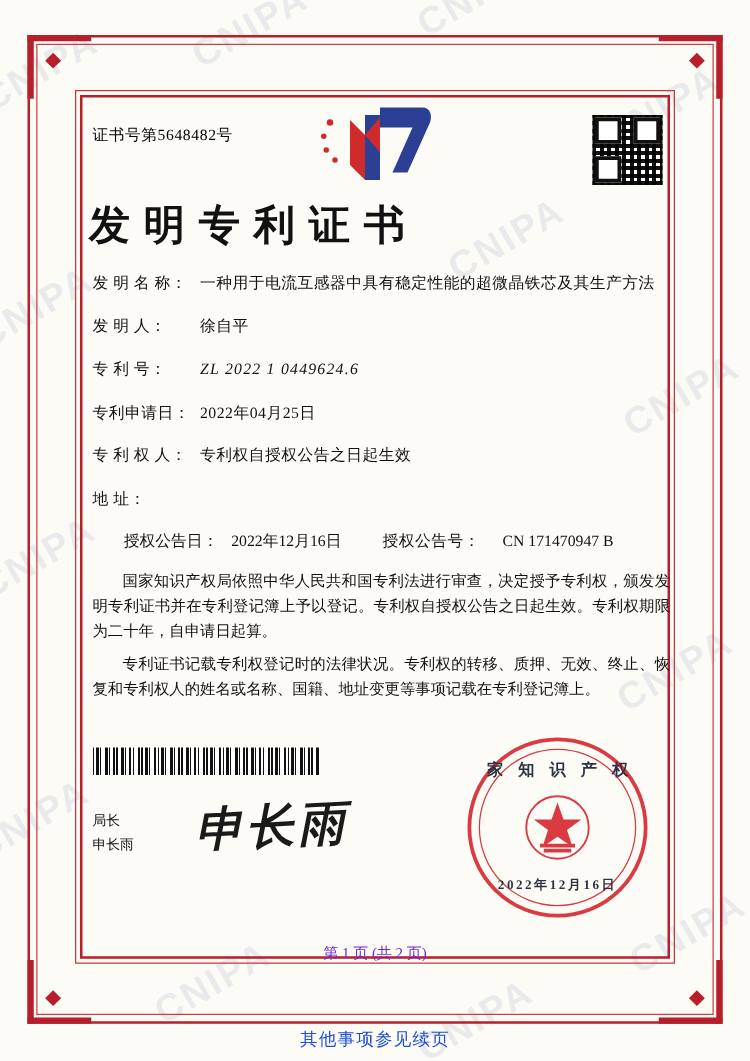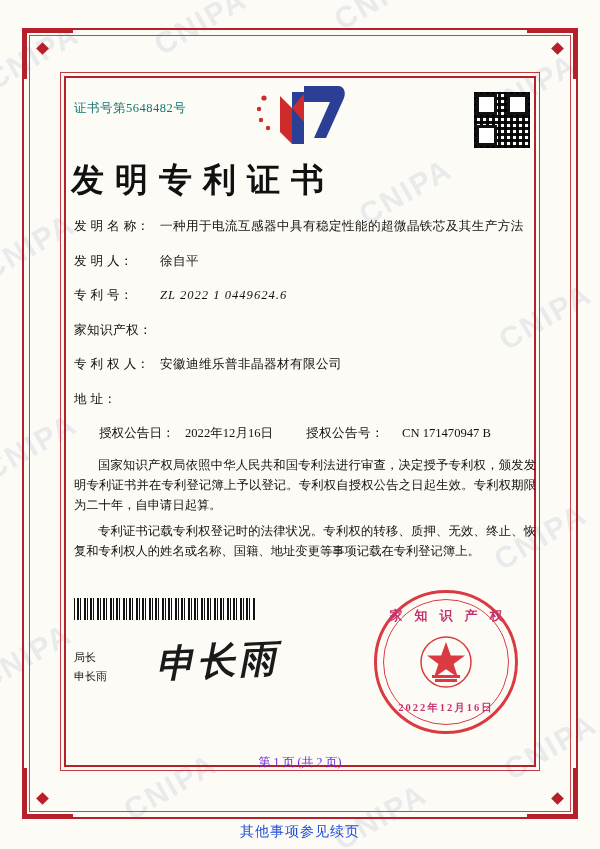--- a/index.html
+++ b/index.html
@@ -96,21 +96,21 @@
     top: 70px;
     right: 60px;
     bottom: 70px;
   }
 
   .cert-no {
     position: absolute;
     left: 14px;
     top: 30px;
     font-size: 12.5px;
-    color: #0f766e;
+    color: #000000;
     letter-spacing: 0.5px;
   }
 
   
   .qr {
     position: absolute;
     right: 10px;
     top: 22px;
     width: 56px;
     height: 56px;
@@ -246,21 +246,21 @@
 
   
   .seal {
     position: absolute;
     right: 22px;
     top: 520px;
     width: 138px;
     height: 138px;
     border-radius: 50%;
     border: 3px solid #d6202a;
-    color: #be185d;
+    color: #0f172a;
     opacity: 0.88;
   }
   .seal-inner {
     position: absolute;
     inset: 6px;
     border-radius: 50%;
     border: 1px solid #d6202a;
   }
   .seal-star {
     position: absolute;
@@ -372,25 +372,26 @@
       </div>
       <div class="field-row">
         <div class="fl">发 明 人：</div>
         <div class="fv">徐自平</div>
       </div>
       <div class="field-row">
         <div class="fl">专 利 号：</div>
         <div class="fv mono">ZL 2022 1 0449624.6</div>
       </div>
       <div class="field-row">
-        <div class="fl">家知识产权：</div>
+        <div class="fl">专利申请日：</div>
+        <div class="fv">2022年04月25日</div>
       </div>
       <div class="field-row">
         <div class="fl">专 利 权 人：</div>
-        <div class="fv">安徽迪维乐普非晶器材有限公司</div>
+        <div class="fv">专利权自授权公告之日起生效</div>
       </div>
       <div class="field-row">
         <div class="fl">地 址：</div>
       </div>
       <div class="field-row">
         <div class="inline-2">
           <div class="half first">
             <div class="fl2">授权公告日：</div>
             <div>2022年12月16日</div>
           </div>

